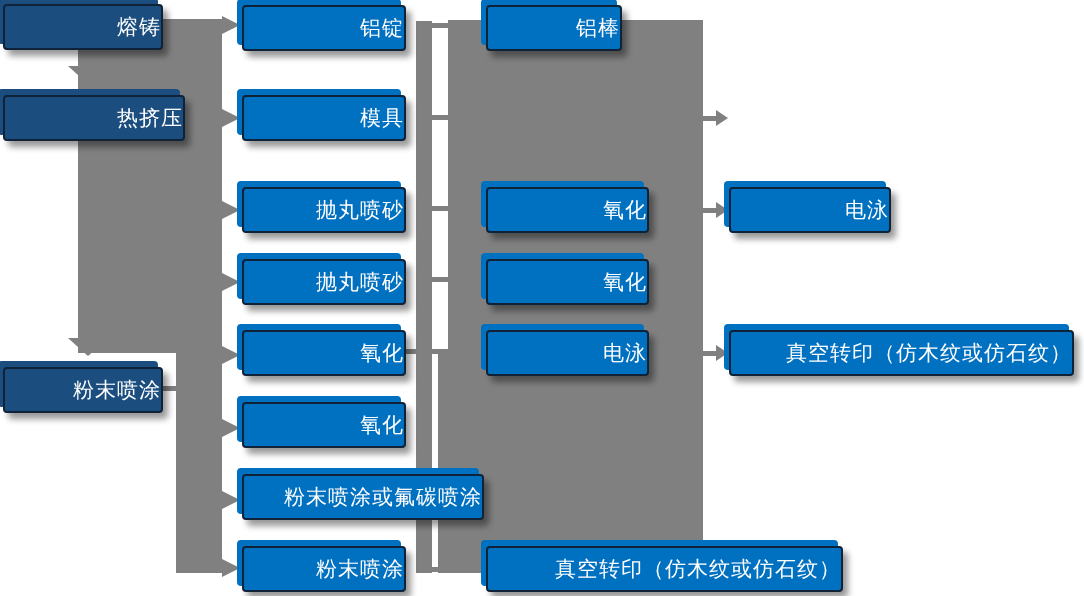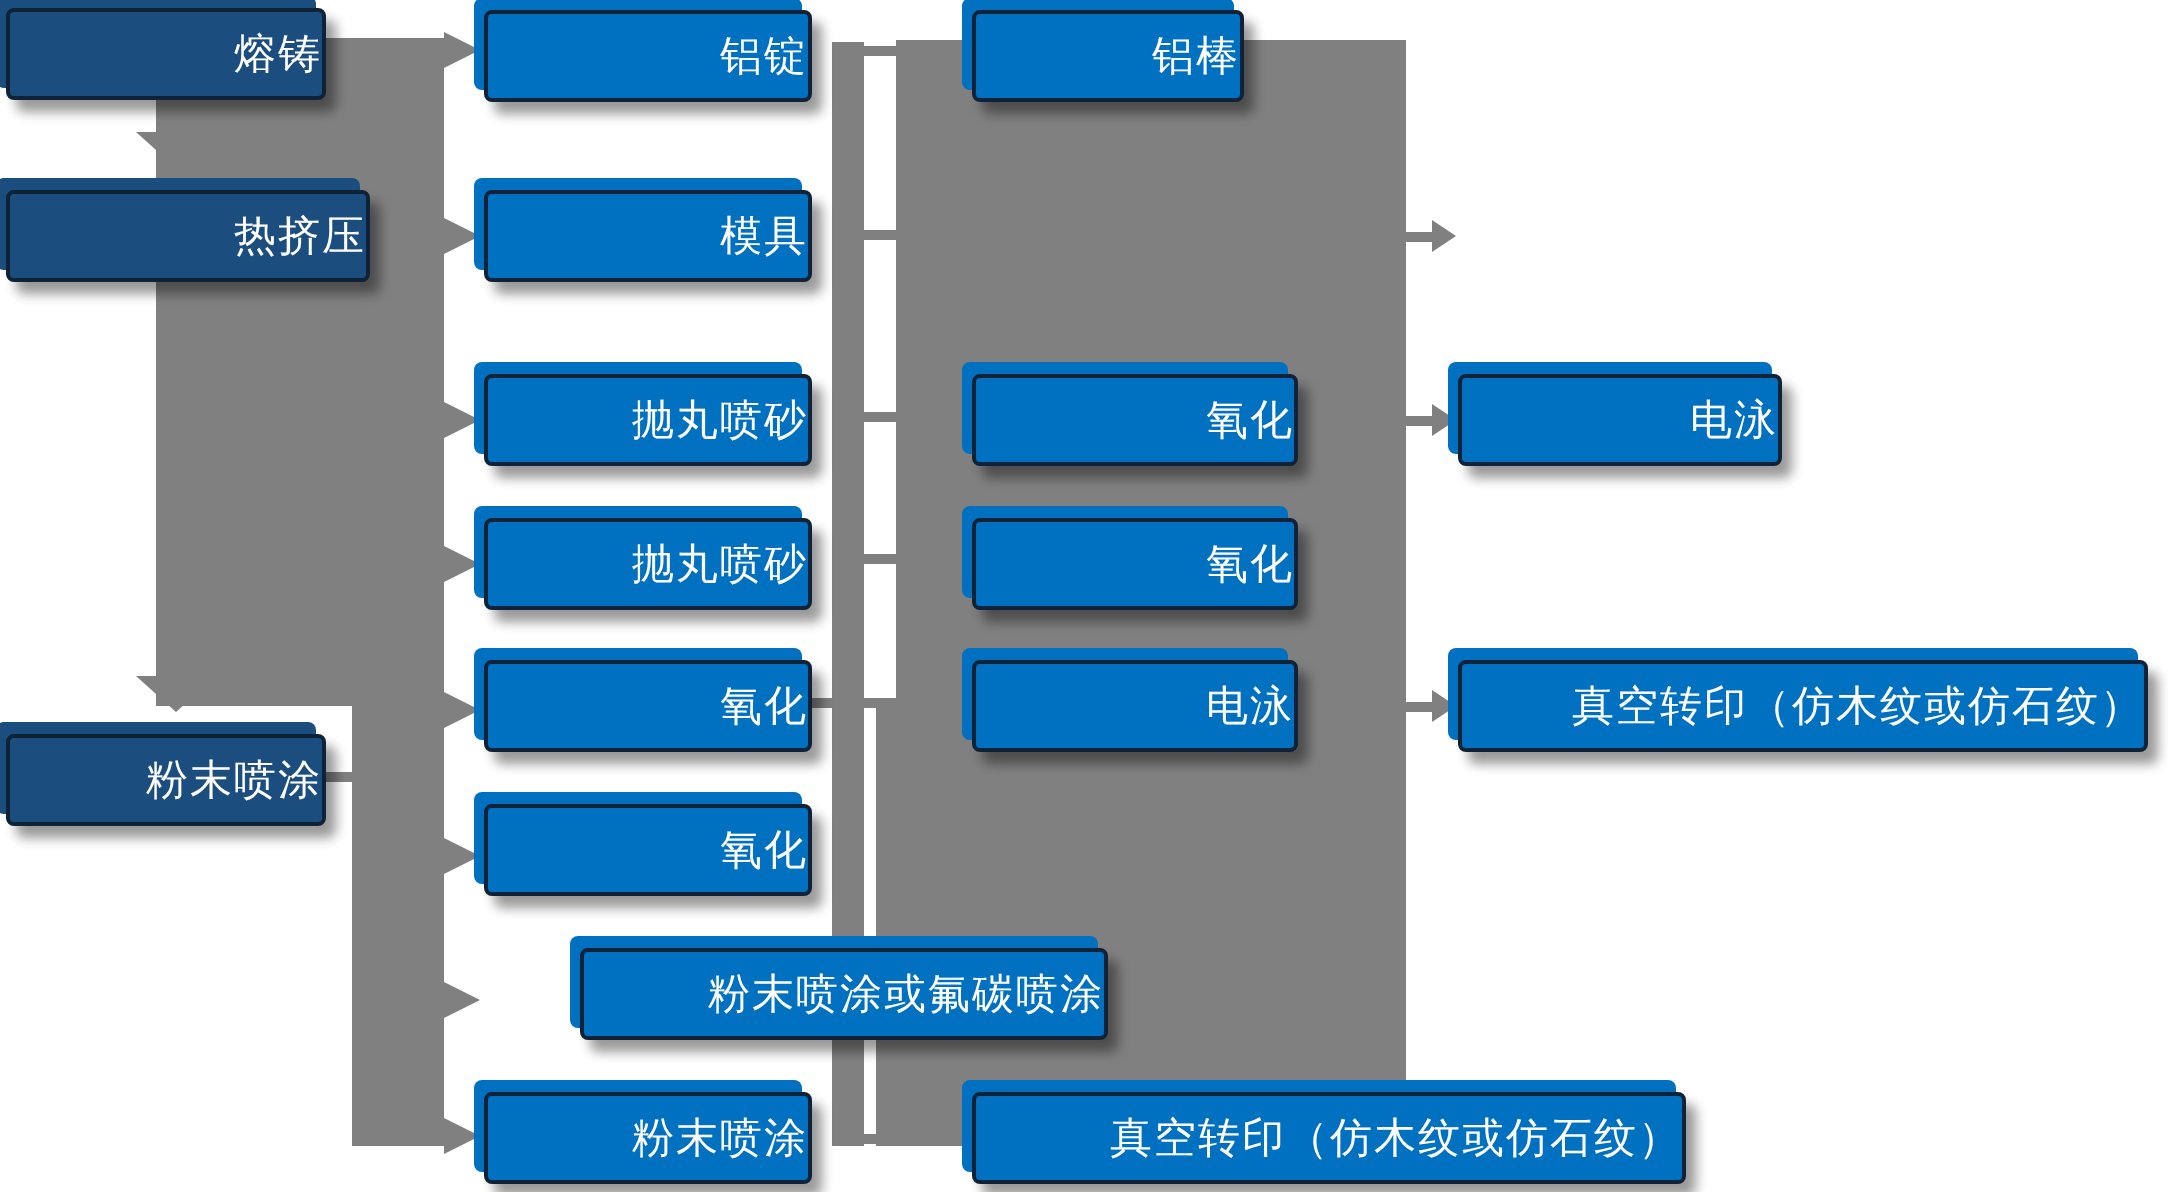--- a/index.html
+++ b/index.html
@@ -88,21 +88,21 @@
   </div>
   <div class="box blue" style="left:242px;top:259px;width:164px;">
     <span class="lbl">抛丸喷砂</span>
   </div>
   <div class="box blue" style="left:242px;top:330px;width:164px;">
     <span class="lbl">氧化</span>
   </div>
   <div class="box blue" style="left:242px;top:402px;width:164px;">
     <span class="lbl">氧化</span>
   </div>
-  <div class="box blue" style="left:242px;top:474px;width:264px;margin-left:48px;">
+  <div class="box blue" style="left:242px;top:474px;width:242px;">
     <span class="lbl">粉末喷涂或氟碳喷涂</span>
   </div>
   <div class="box blue" style="left:242px;top:546px;width:164px;">
     <span class="lbl">粉末喷涂</span>
   </div>
 
   <div class="box blue" style="left:486px;top:5px;width:136px;">
     <span class="lbl">铝棒</span>
   </div>
   <div class="box blue" style="left:486px;top:187px;width:163px;">

